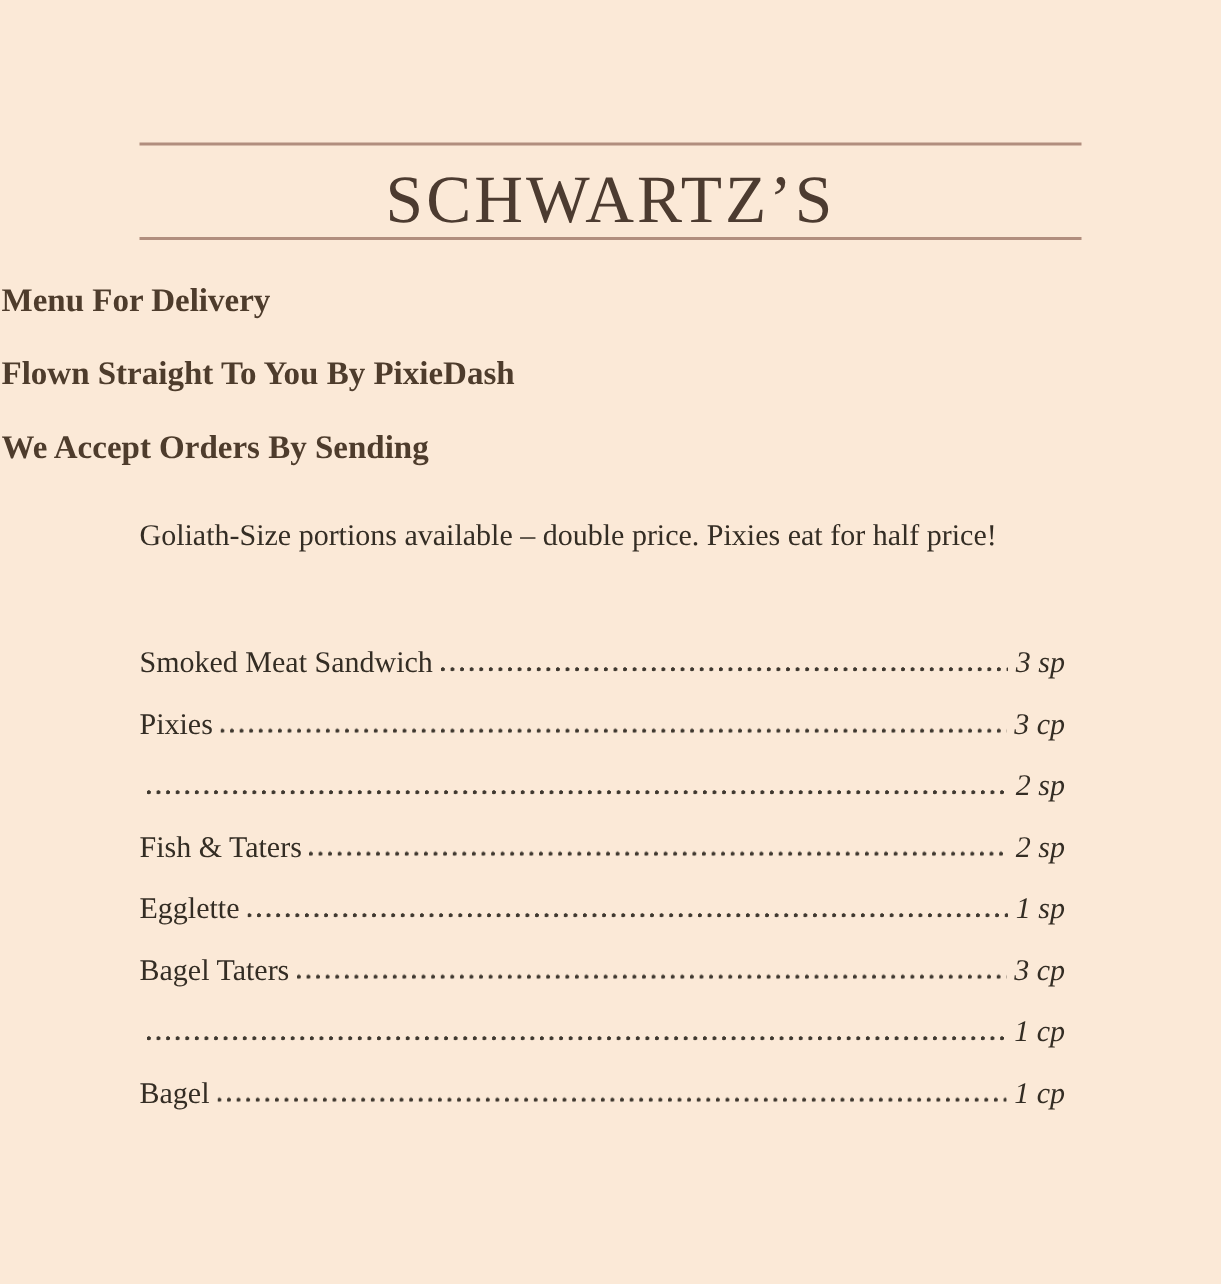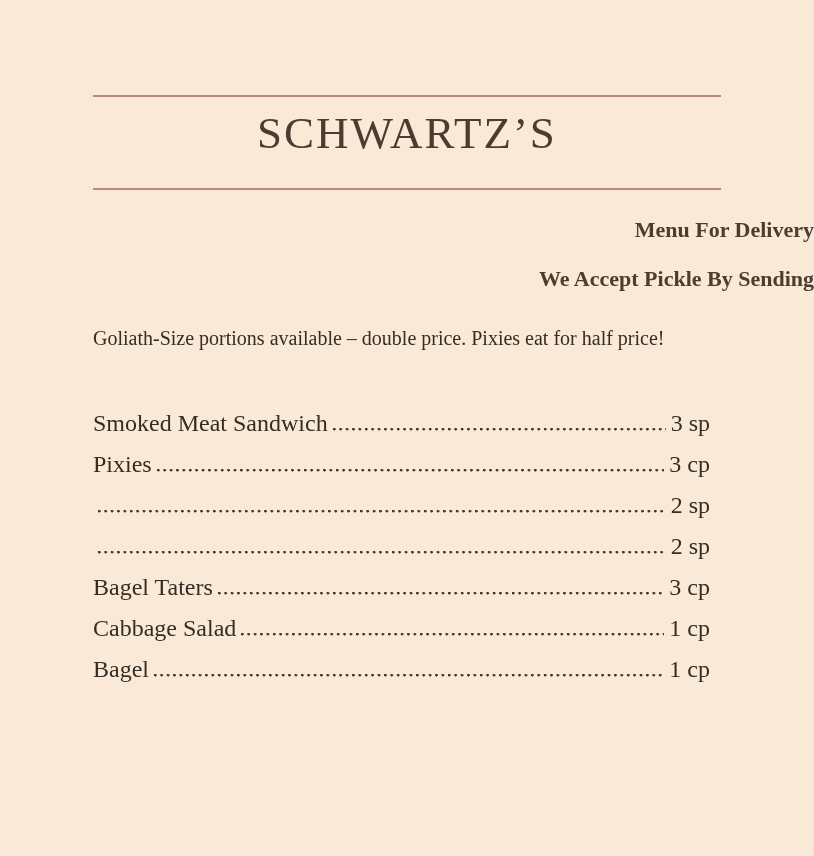--- a/index.html
+++ b/index.html
@@ -12,80 +12,81 @@
     overflow: hidden;
   }
   .sheet { width: 814px; height: 856px; position: relative; }
   .rule {
     height: 2px;
     background: #b18e7e;
     margin: 0 93px;
   }
   .rule-top { margin-top: 95px; }
   .masthead-title {
-    height: 91px;
+    height: 61px;
     line-height: 73px;
     text-align: center;
     font-size: 45px;
     letter-spacing: 2px;
     color: #4c3b30;
     white-space: nowrap;
   }
   .headings { margin-top: 26px; }
   .heading-line {
-    text-align: right;
+    text-align: left;
     font-size: 22px;
     font-weight: bold;
     color: #4e3c2c;
     line-height: 28px;
     margin: 0 0 21px 1px;
   }
   .tagline {
     margin: 32px 93px 0 93px;
     font-size: 20px;
     line-height: 26px;
     color: #342d24;
   }
   .menu-list { margin-top: 59px; }
   .menu-row {
     display: flex;
     align-items: baseline;
     margin: 0 104px 15px 93px;
-    font-size: 24px;
+    font-size: 20px;
     line-height: 26px;
     color: #342d24;
     white-space: nowrap;
   }
   .item-name { flex: 0 0 auto; }
   .leader {
     flex: 1 1 auto;
     align-self: baseline;
     height: 4px;
     margin: 0 5px;
     background-image: radial-gradient(circle at 1.2px 2.2px, #3f382f 1.15px, rgba(0,0,0,0) 1.55px);
     background-size: 6.4px 4px;
     background-repeat: repeat-x;
     background-position: left bottom;
   }
-  .item-price { flex: 0 0 auto; }
+  .item-price { flex: 0 0 auto; font-style: italic; }
 </style>
 </head>
 <body>
 
 <div class="sheet">
 
   <div class="rule rule-top"></div>
 
   <div class="masthead-title">SCHWARTZ’S</div>
 
   <div class="rule"></div>
 
   <div class="headings">
     <p class="heading-line">Menu For Delivery</p>
-    <p class="heading-line">We Accept Pickle By Sending</p>
+    <p class="heading-line">Flown Straight To You By PixieDash</p>
+    <p class="heading-line">We Accept Orders By Sending</p>
   </div>
 
   <div class="tagline">Goliath-Size portions available – double price. Pixies eat for half price!</div>
 
   <div class="menu-list">
 
     <div class="menu-row">
       <span class="item-name">Smoked Meat Sandwich</span>
       <span class="leader"></span>
       <span class="item-price">3 sp</span>
@@ -96,33 +97,38 @@
       <span class="leader"></span>
       <span class="item-price">3 cp</span>
     </div>
 
     <div class="menu-row">
       <span class="leader"></span>
       <span class="item-price">2 sp</span>
     </div>
 
     <div class="menu-row">
+      <span class="item-name">Fish &amp; Taters</span>
       <span class="leader"></span>
       <span class="item-price">2 sp</span>
     </div>
 
+    <div class="menu-row">
+      <span class="item-name">Egglette</span>
+      <span class="leader"></span>
+      <span class="item-price">1 sp</span>
+    </div>
 
     <div class="menu-row">
       <span class="item-name">Bagel Taters</span>
       <span class="leader"></span>
       <span class="item-price">3 cp</span>
     </div>
 
     <div class="menu-row">
-      <span class="item-name">Cabbage Salad</span>
       <span class="leader"></span>
       <span class="item-price">1 cp</span>
     </div>
 
     <div class="menu-row">
       <span class="item-name">Bagel</span>
       <span class="leader"></span>
       <span class="item-price">1 cp</span>
     </div>
 

